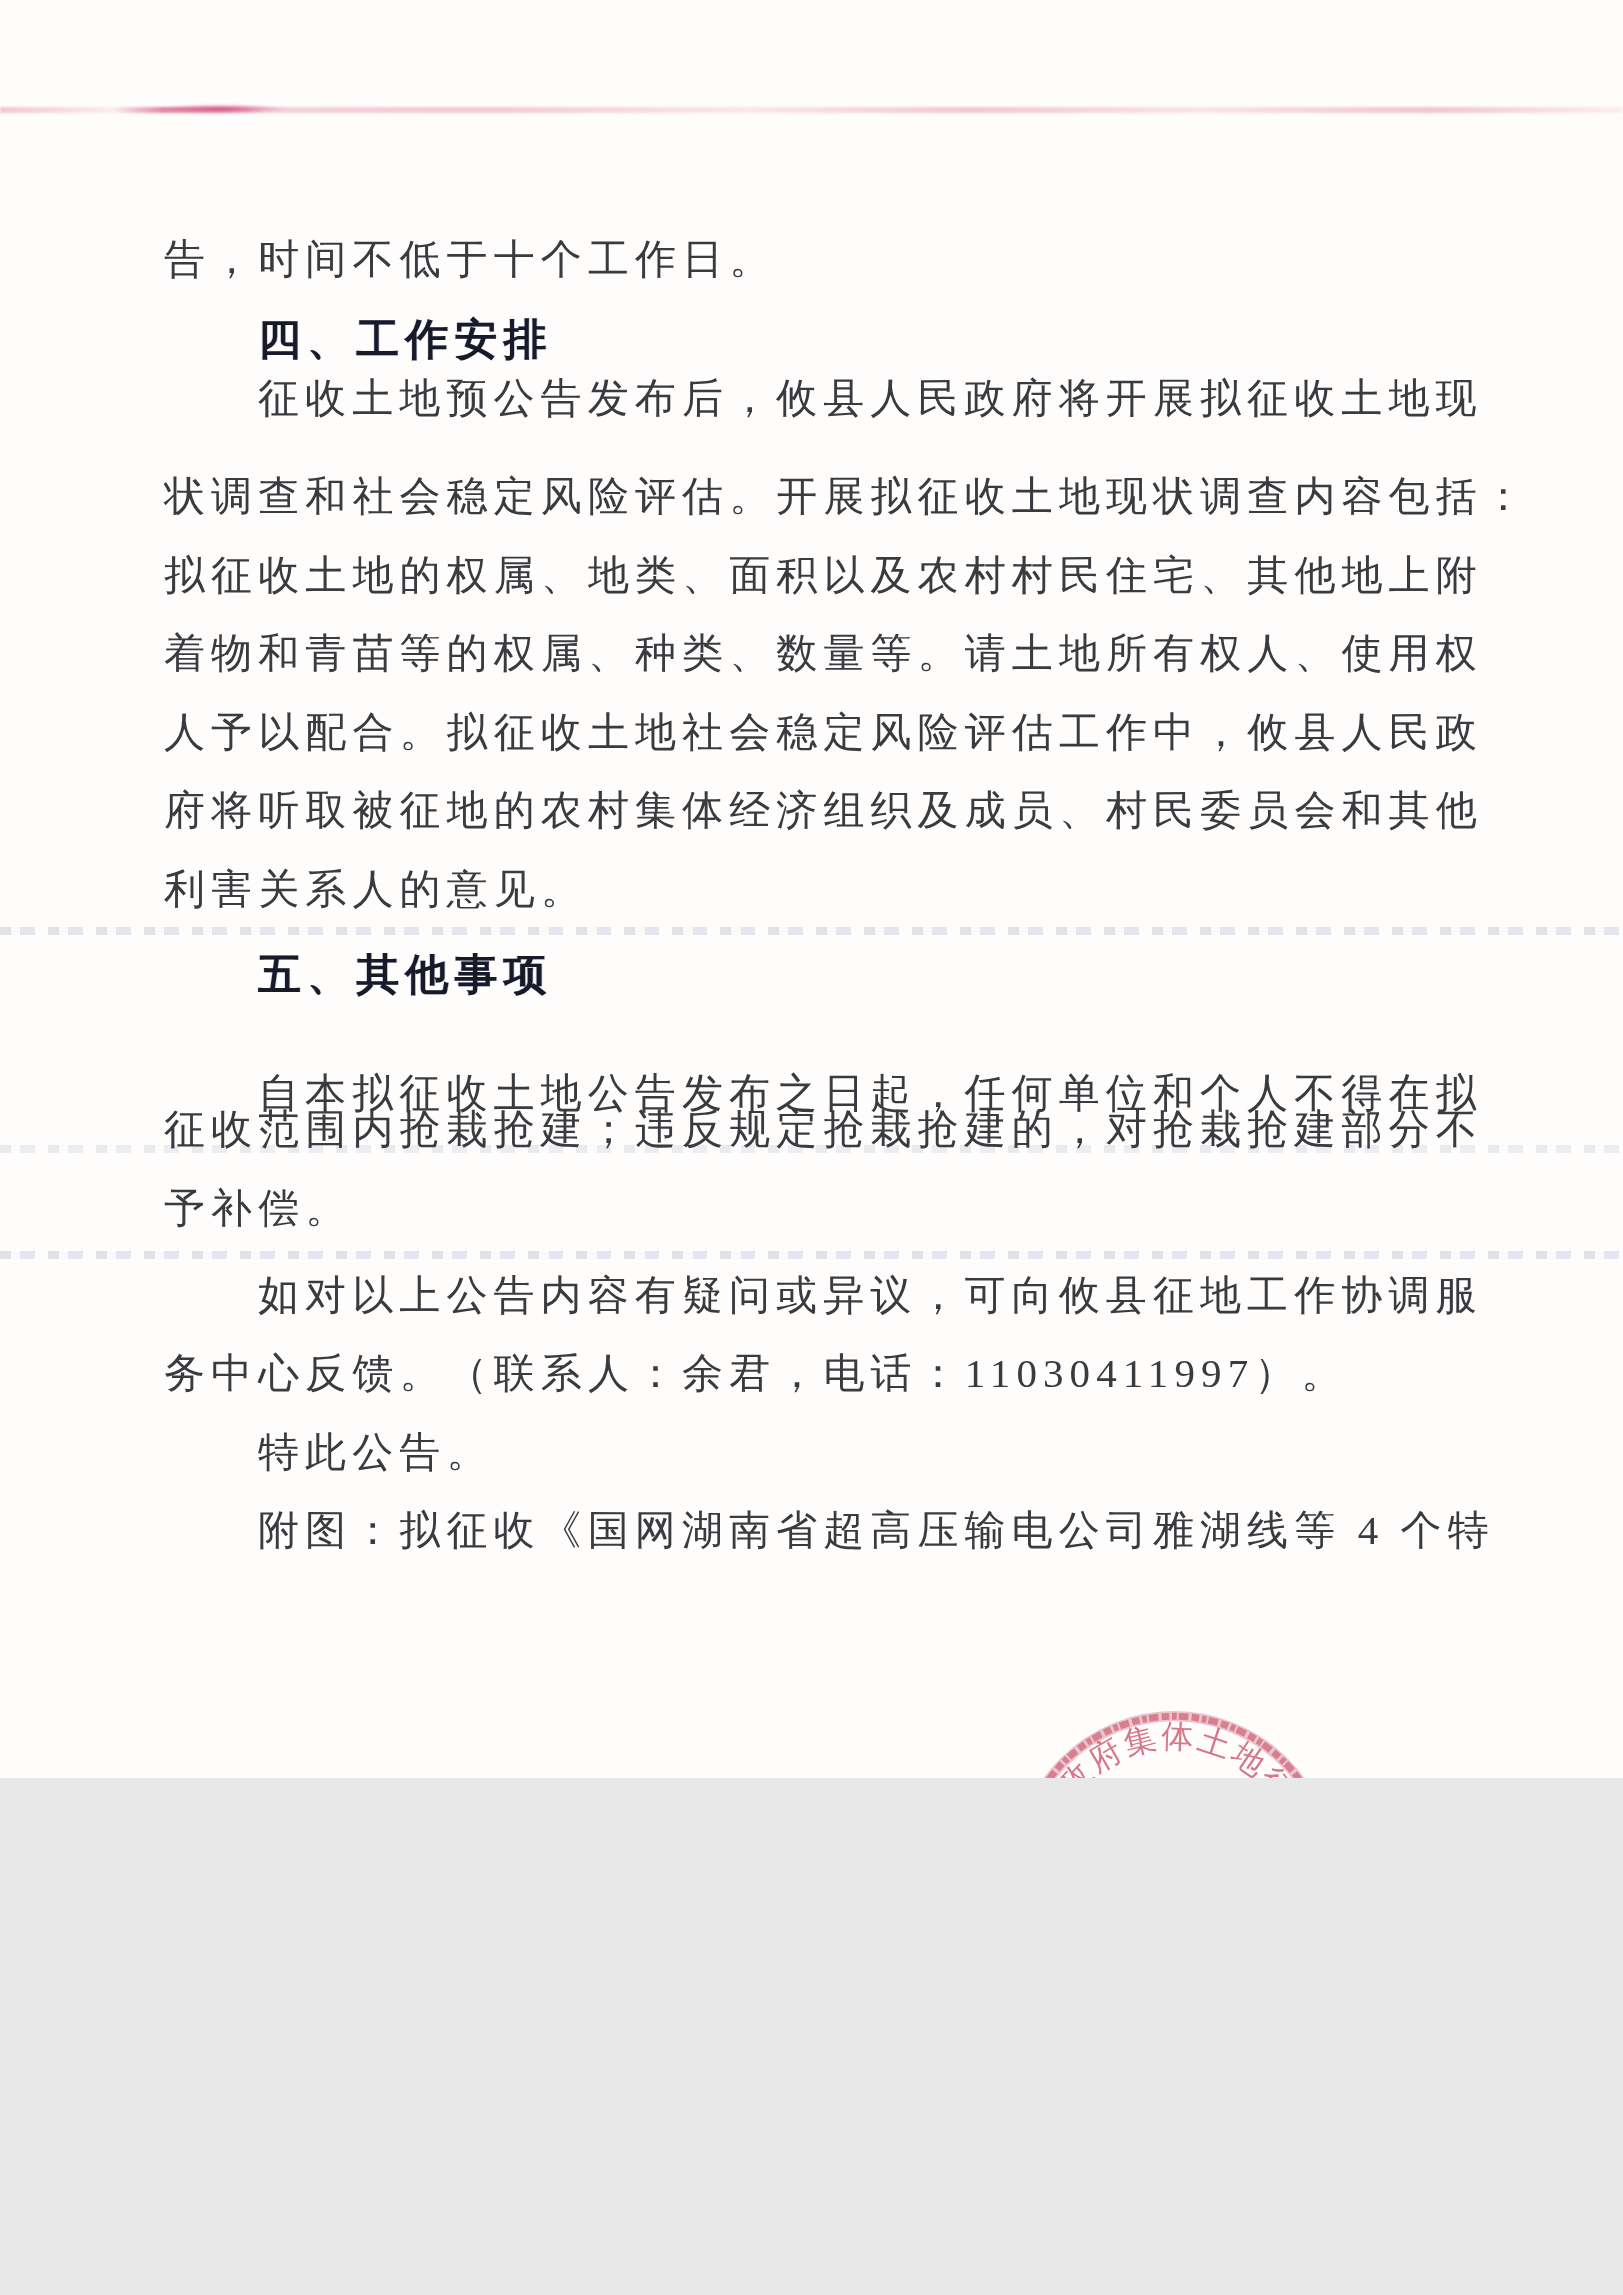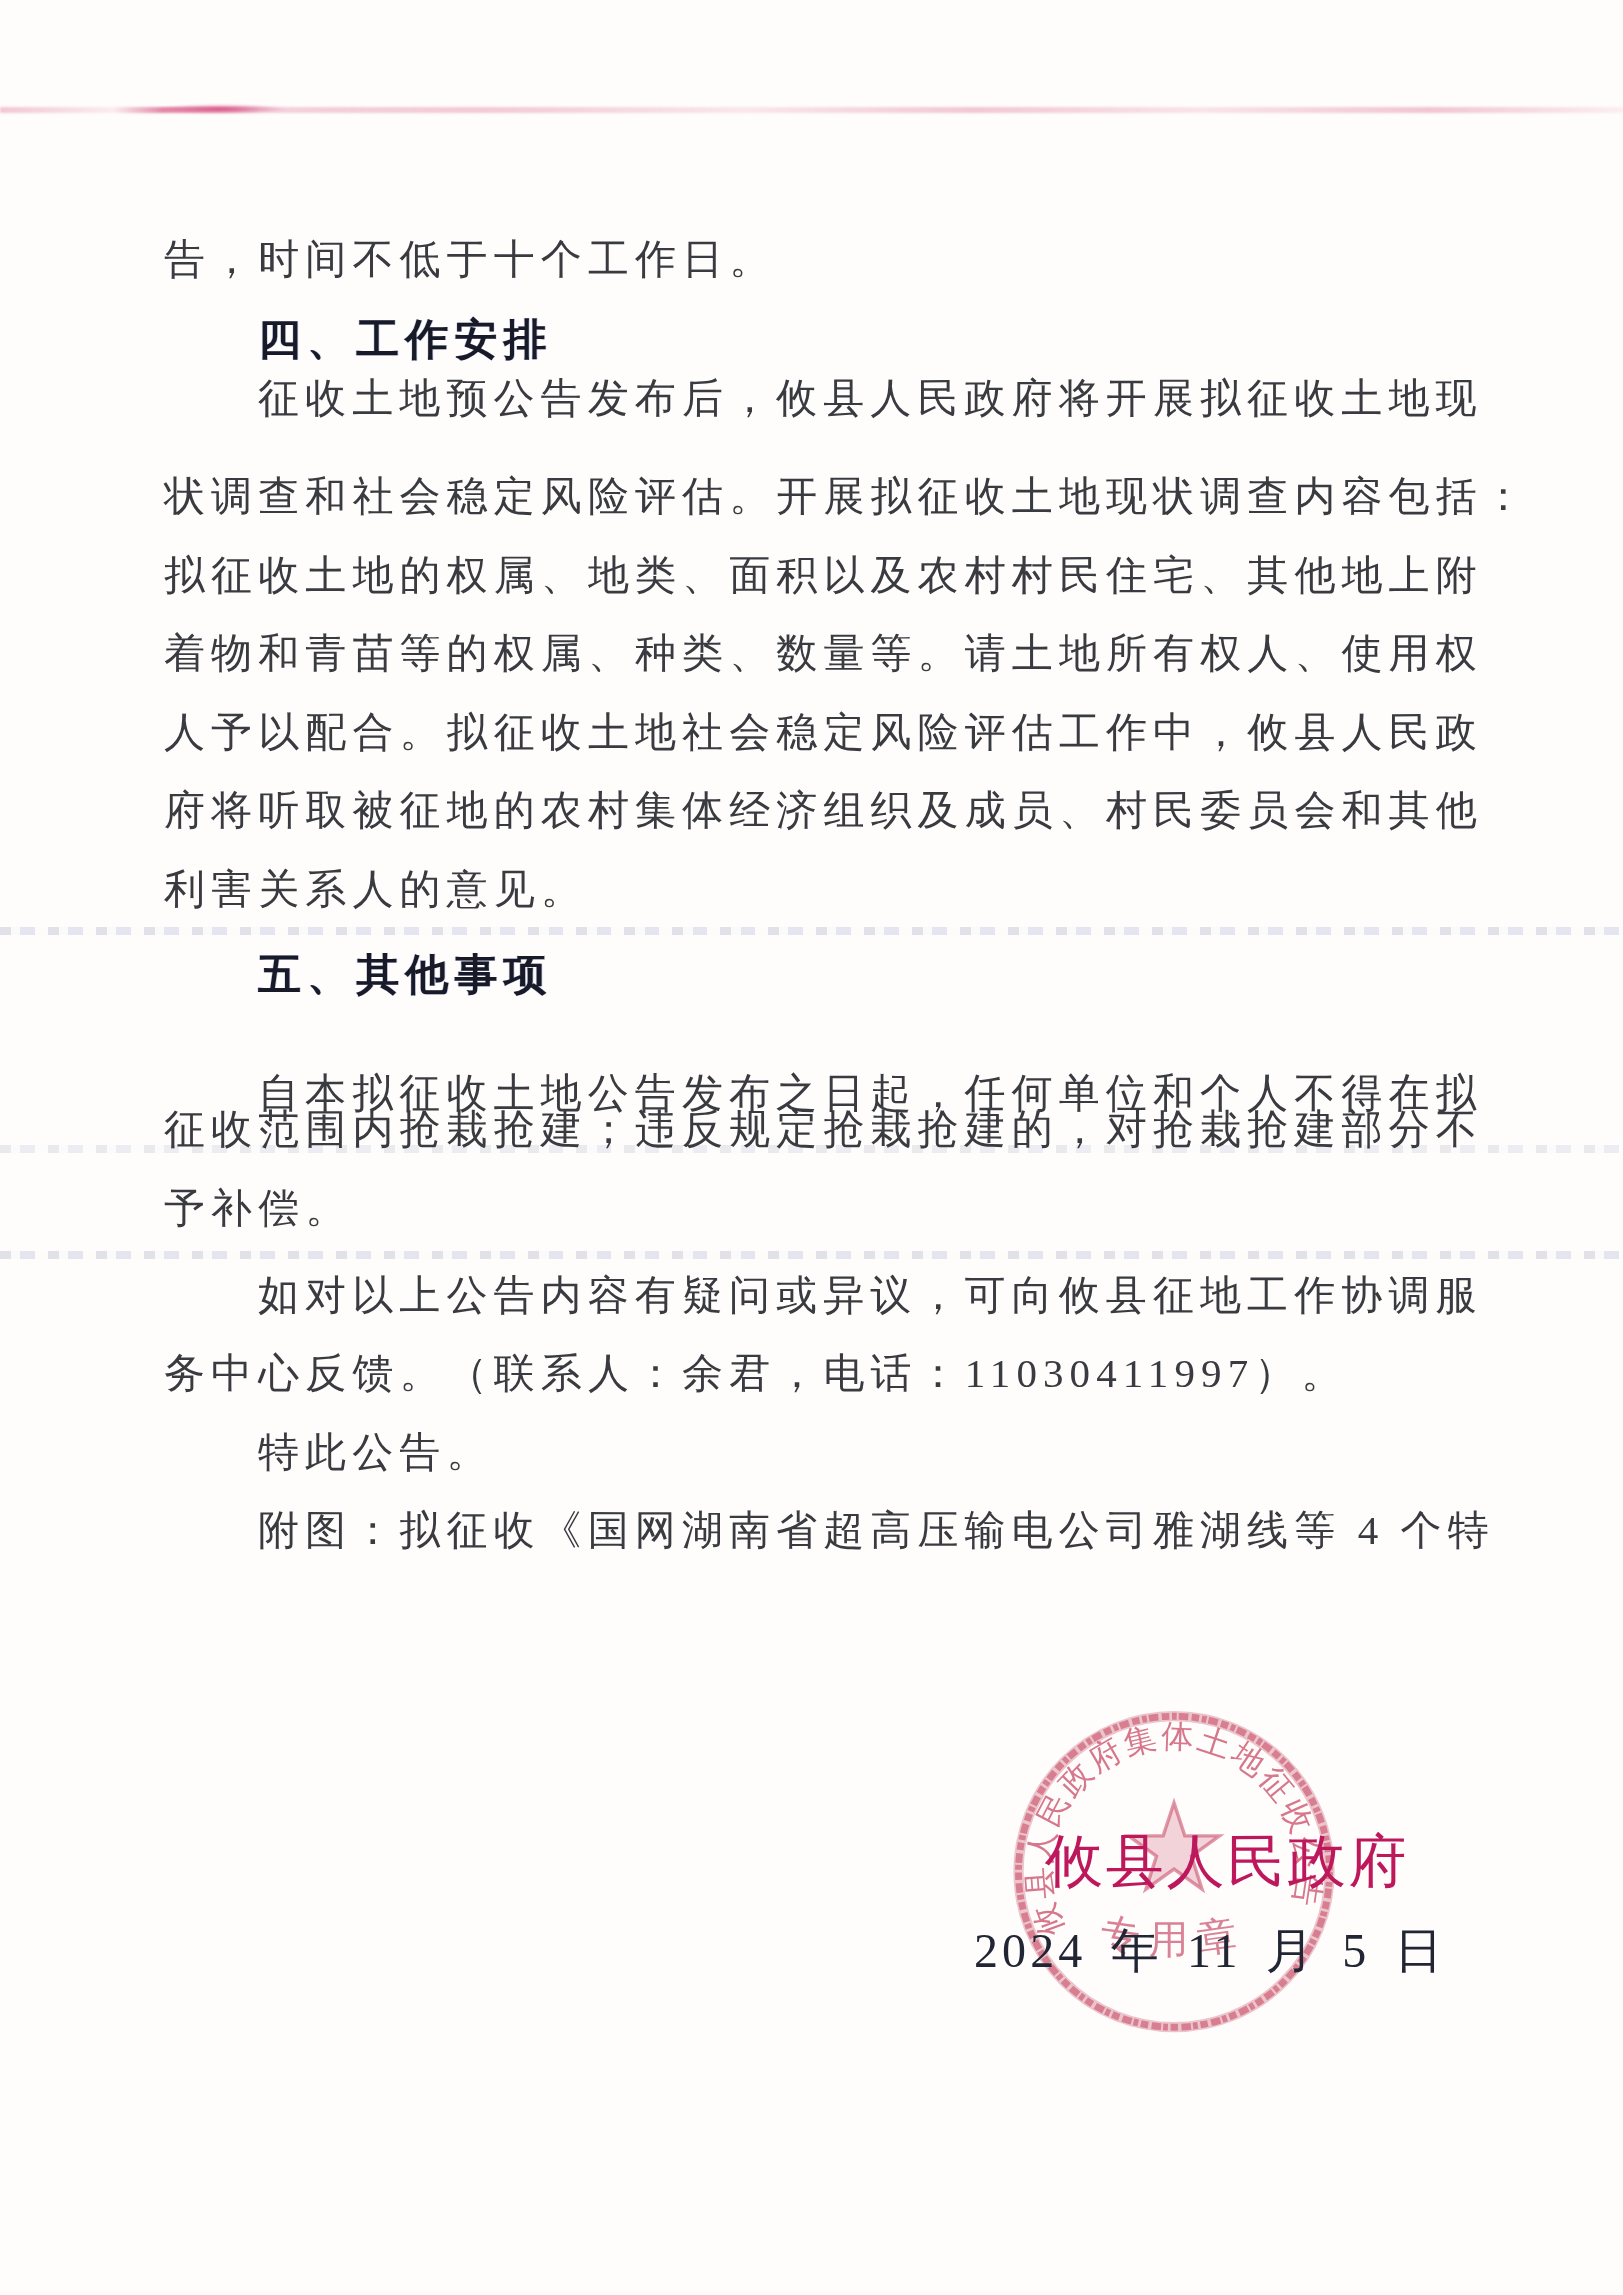--- a/index.html
+++ b/index.html
@@ -1,17 +1,17 @@
 <!DOCTYPE html>
 <html style="font-size:11px"><head>
 <meta charset="utf-8">
 <style>
   html,body { margin:0; padding:0; background:#e8e8e8; }
   .page {
-    position:relative; width:1623px; height:2295px; margin:0 auto;
+    position:relative; width:1623px; height:1778px; margin:0 auto;
     background:#fefdfc; overflow:hidden;
     font-family:"Liberation Serif","DejaVu Serif",serif;
   }
   .line {
     position:absolute; left:164px; font-size:41px; letter-spacing:6.1px;
     color:#3a3b40; white-space:pre; line-height:1.08;
   }
   .indent { padding-left:94px; }
   .heading {
     font-family:"Liberation Sans","DejaVu Sans",sans-serif;

